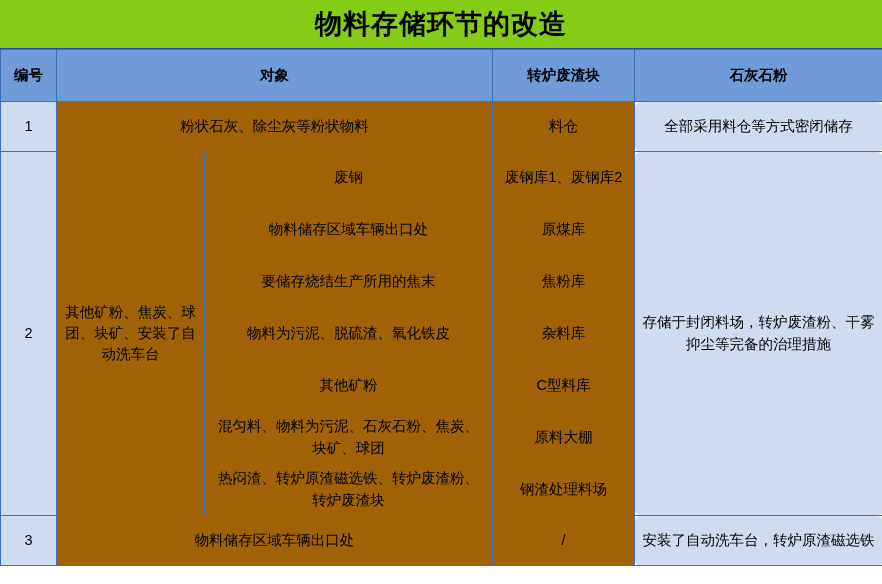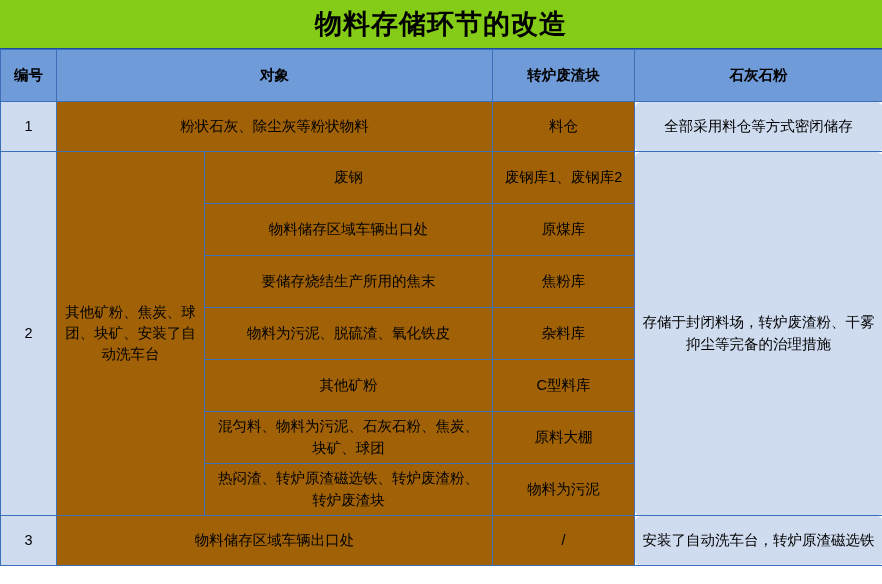--- a/index.html
+++ b/index.html
@@ -130,21 +130,21 @@
       <tr style="height:52px;">
         <td class="cell">其他矿粉</td>
         <td class="cell">C型料库</td>
       </tr>
       <tr style="height:52px;">
         <td class="cell">混匀料、物料为污泥、石灰石粉、焦炭、块矿、球团</td>
         <td class="cell">原料大棚</td>
       </tr>
       <tr style="height:52px;">
         <td class="cell">热闷渣、转炉原渣磁选铁、转炉废渣粉、转炉废渣块</td>
-        <td class="cell">物料为污泥</td>
+        <td class="cell">钢渣处理料场</td>
       </tr>
 
       <tr style="height:50px;">
         <td class="num">3</td>
         <td class="cell" colspan="2">物料储存区域车辆出口处</td>
         <td class="cell">/</td>
         <td class="cell-left">安装了自动洗车台，转炉原渣磁选铁</td>
       </tr>
     </tbody>
   </table>

